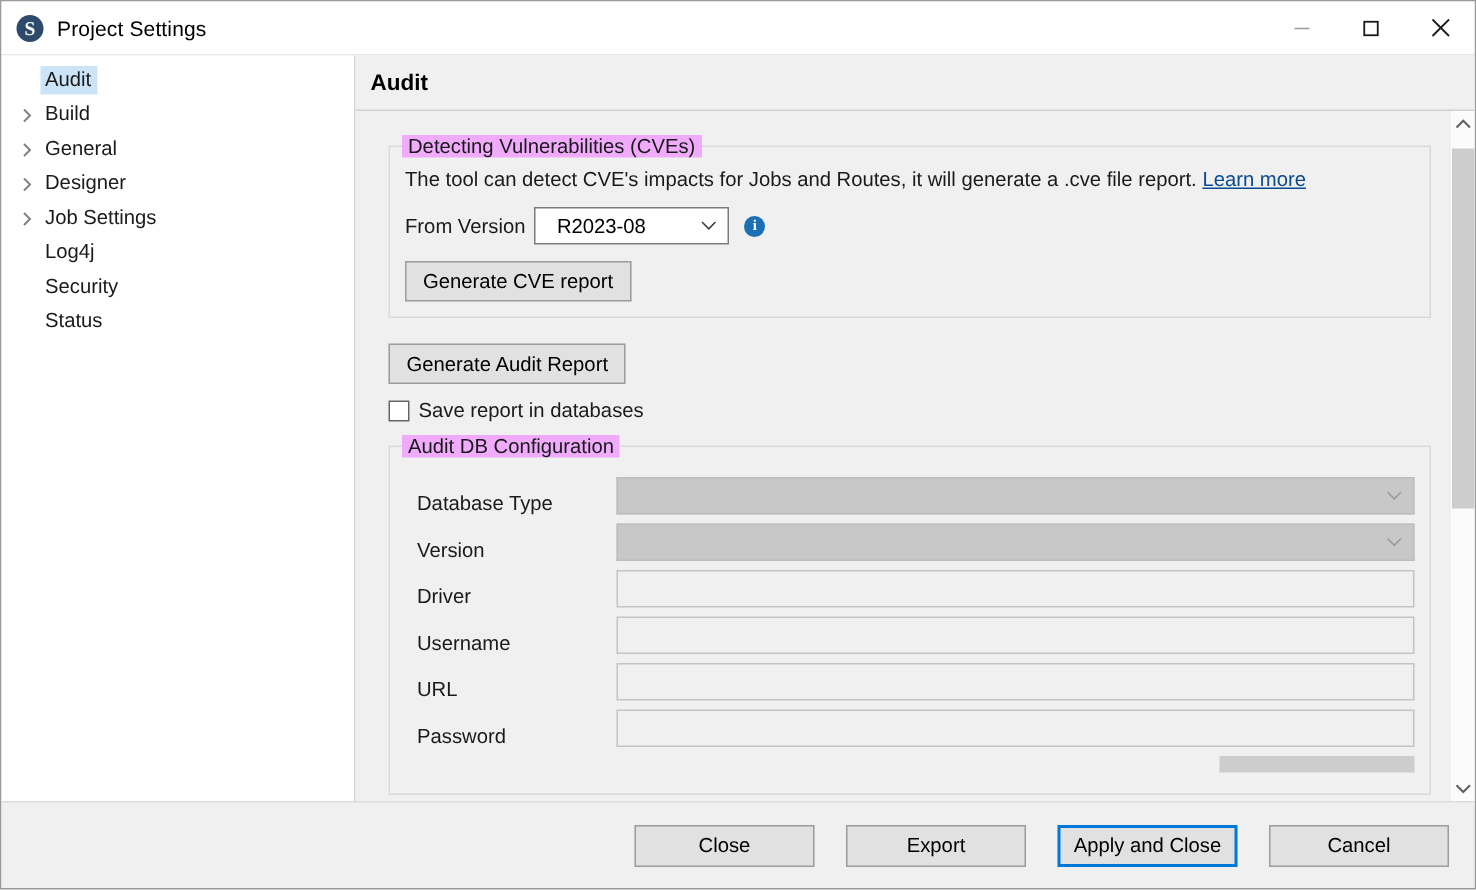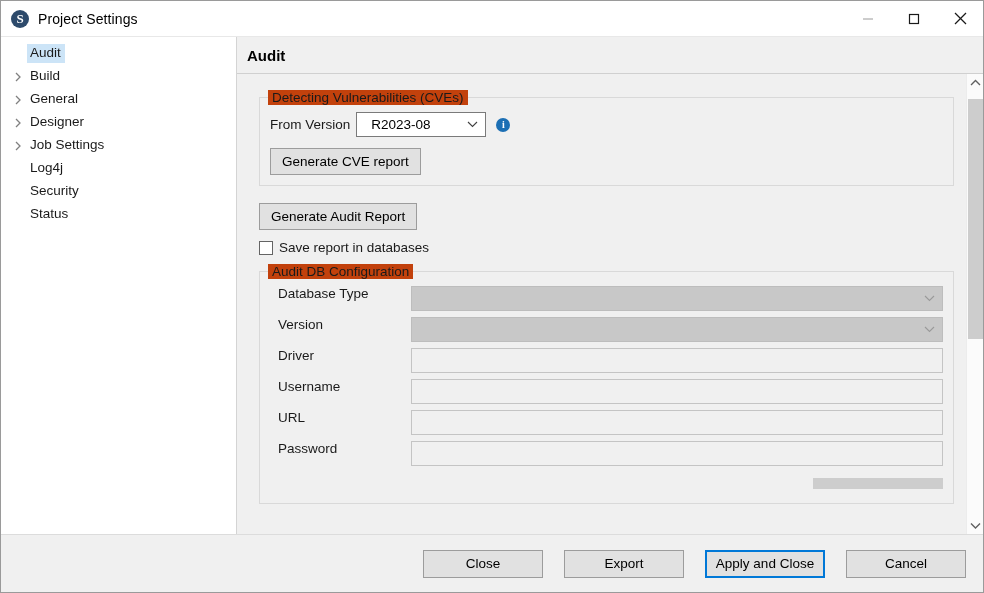--- a/index.html
+++ b/index.html
@@ -166,21 +166,21 @@
     position: relative;
     border: 1px solid #d9d9d9;
     margin-top: 9px;
     padding: 14px 10px 10px 10px;
     box-sizing: border-box;
   }
   .groupbox > .gb-title {
     position: absolute;
     top: -8px;
     left: 8px;
-    background: #c2410c;
+    background: #f0abfc;
     padding: 0 4px;
     font-size: 13.5px;
     color: #1a1a1a;
     white-space: nowrap;
   }
 
   .cve-desc {
     font-size: 13.5px;
     color: #1a1a1a;
     margin: 0 0 11px 0;
@@ -286,21 +286,21 @@
     background: #ffffff;
     box-sizing: border-box;
     margin-right: 6px;
     flex: 0 0 auto;
   }
 
   
   .dbgroup { margin-top: 16px; padding-bottom: 14px; }
   .field-row {
     display: flex;
-    align-items: flex-start;
+    align-items: flex-end;
     height: 31px;
     gap: 35px;
   }
   .field-label {
     width: 106px;
     min-width: 106px;
     font-size: 13.5px;
     color: #1a1a1a;
     padding-left: 8px;
     box-sizing: border-box;
@@ -486,20 +486,24 @@
       <div class="content-header">
         <span class="page-title">Audit</span>
       </div>
 
       <div class="content-scroll-wrap">
         <div class="content-inner">
 
           
           <div class="groupbox">
             <span class="gb-title">Detecting Vulnerabilities (CVEs)</span>
+            <p class="cve-desc">
+              <span>The tool can detect CVE's impacts for Jobs and Routes, it will generate a .cve file report.</span>
+              <span class="link">Learn more</span>
+            </p>
             <div class="row">
               <span class="lbl">From Version</span>
               <div class="combo version-combo">
                 <span>R2023-08</span>
                 <span class="chev">
                   <svg width="11" height="7" viewBox="0 0 11 7">
                       <polyline points="1,1 5.5,5.5 10,1" fill="none" stroke="currentColor" stroke-width="1.1"></polyline>
                     </svg>
                 </span>
               </div>

